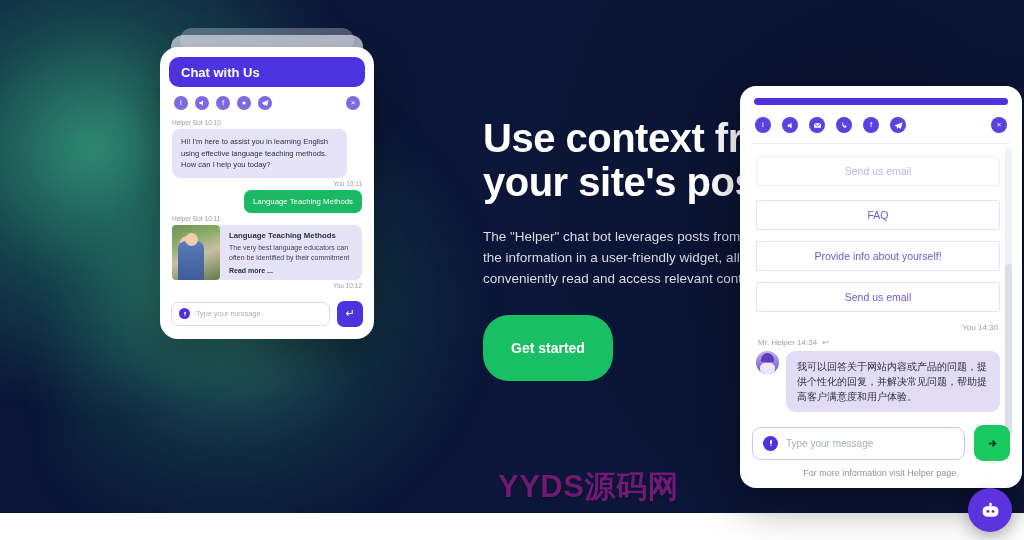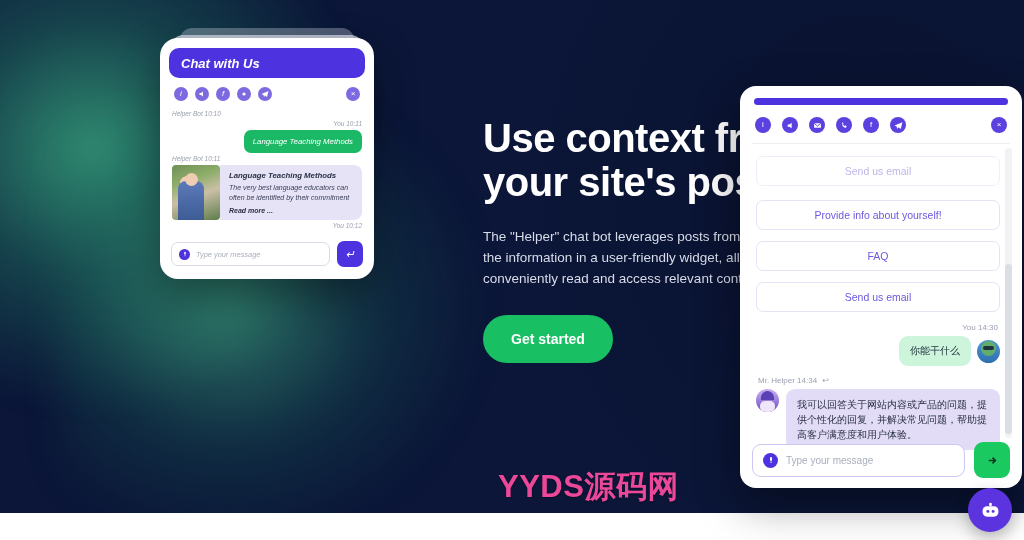--- a/index.html
+++ b/index.html
@@ -39,28 +39,28 @@
   .hero-copy { position:absolute; left:483px; top:116px; width:470px; z-index:3; }
   .hero-title {
     color:#ffffff; font-size:40px; line-height:44px; font-weight:bold;
     letter-spacing:-0.5px; white-space:nowrap;
   }
   .hero-sub {
     margin-top:22px; color:#d8dce8; font-size:13.5px; line-height:21px; width:420px;
   }
   .get-started {
     margin-top:26px; display:inline-block; background:#19c063; color:#fff;
-    font-size:14px; font-weight:bold; padding:16px 28px; border-radius:26px;
+    font-size:14px; font-weight:bold; padding:25px 28px; border-radius:26px;
     border:none; cursor:pointer;
   }
 
   
   .watermark {
     position:absolute; left:498px; top:466px; z-index:6;
-    color:#ec4899; font-size:31px; font-weight:bold; letter-spacing:0.5px;
+    color:#701a75; font-size:31px; font-weight:bold; letter-spacing:0.5px;
     text-shadow:0 1px 2px rgba(0,0,0,.35);
   }
 
   
   .icon-circ {
     width:14px; height:14px; border-radius:50%; background:#7d6ae0;
     display:flex; align-items:center; justify-content:center;
     color:#fff; font-size:8px; line-height:1; cursor:pointer; flex:none;
   }
   .icon-circ svg { width:8px; height:8px; fill:#fff; }
@@ -69,24 +69,23 @@
   .left-stack { position:absolute; left:160px; top:28px; width:214px; z-index:4; }
   .stack-l3 {
     position:absolute; left:20px; top:0; width:174px; height:24px;
     background:rgba(190,196,212,.38); border-radius:14px;
   }
   .stack-l2 {
     position:absolute; left:11px; top:7px; width:192px; height:24px;
     background:rgba(220,224,236,.72); border-radius:14px;
   }
   .left-widget {
-    position:absolute; left:0; top:10px; width:214px;
+    position:absolute; left:0; top:19px; width:214px;
     background:#ffffff; border-radius:18px; padding:10px 9px 12px;
     box-shadow:0 18px 40px rgba(0,0,0,.35);
-    font-style:italic;
   }
   .lw-header {
     background:#4c33df; border-radius:10px; height:30px;
     display:flex; align-items:center; padding:0 12px;
     color:#fff; font-size:13px; font-weight:bold;
   }
   .lw-icons {
     display:flex; align-items:center; gap:7px; padding:9px 5px 7px;
   }
   .lw-icons .spacer { flex:1; }
@@ -147,21 +146,21 @@
     box-shadow:0 16px 44px rgba(0,0,0,.40); z-index:5;
     padding:10px 12px 0; overflow:hidden;
   }
   .rw-bar { height:7px; border-radius:5px; background:#4c33df; margin:2px 2px 0; }
   .rw-icons { display:flex; align-items:center; gap:11px; padding:12px 3px 10px; border-bottom:1px solid #eceef4; }
   .rw-icons .icon-circ { width:16px; height:16px; background:#5b42e0; }
   .rw-icons .icon-circ svg { width:9px; height:9px; }
   .rw-icons .spacer { flex:1; }
   .rw-scroll { position:relative; height:300px; padding:12px 10px 0 4px; }
   .opt-btn {
-    display:block; width:100%; border:1px solid #e4e3f6; border-radius:7px;
+    display:block; width:100%; border:1px solid #e4e3f6; border-radius:2px;
     background:#fff; color:#6b5ae0; font-size:10.5px; text-align:center;
     padding:8px 5px; margin-bottom:11px; cursor:pointer; font-family:"Liberation Sans", sans-serif;
   }
   .opt-btn.faded { color:#bdb6ea; border-color:#eeedf9; margin-bottom:14px; }
   .rw-meta { font-size:8px; color:#9aa0ae; text-align:right; margin:6px 2px 4px; }
   .rw-meta.left { text-align:left; display:flex; align-items:center; gap:5px; }
   .rw-user-row { display:flex; justify-content:flex-end; align-items:center; gap:6px; margin-bottom:10px; }
   .bubble-user-cn {
     background:#ccf5dc; color:#1d2b3a; font-size:10px; border-radius:9px; padding:8px 11px;
   }
@@ -275,20 +274,21 @@
           <svg viewBox="0 0 16 16">
               <path d="M1 8l14-6-3 12-4-3-2 3-1-4z"></path>
             </svg>
         </span>
         <span class="spacer"></span>
         <span class="icon-circ">×</span>
       </div>
 
       <div class="lw-body">
         <div class="msg-meta">Helper Bot 10:10</div>
+        <div class="bubble-bot">Hi! I'm here to assist you in learning English using effective language teaching methods. How can I help you today?</div>
 
         <div class="msg-meta right">You 10:11</div>
         <div class="right-row">
           <div class="bubble-user">Language Teaching Methods</div>
         </div>
 
         <div class="msg-meta">Helper Bot 10:11</div>
         <div class="card-msg">
           <div class="card-thumb"></div>
           <div class="card-body">
@@ -342,29 +342,25 @@
         <svg viewBox="0 0 16 16">
             <path d="M1 8l14-6-3 12-4-3-2 3-1-4z"></path>
           </svg>
       </span>
       <span class="spacer"></span>
       <span class="icon-circ">×</span>
     </div>
 
     <div class="rw-scroll">
       <button class="opt-btn faded">Send us email</button>
+      <button class="opt-btn">FAQ</button>
       <button class="opt-btn">Provide info about yourself!</button>
-      <button class="opt-btn">FAQ</button>
       <button class="opt-btn">Send us email</button>
 
       <div class="rw-meta">You 14:30</div>
-      <div class="rw-user-row">
-        <div class="bubble-user-cn">你能干什么</div>
-        <div class="avatar user"></div>
-      </div>
 
       <div class="rw-meta left">
         <span>Mr. Helper 14:34</span>
         <span>↩</span>
       </div>
       <div class="rw-bot-row">
         <div class="avatar bot"></div>
         <div class="bubble-bot-cn">我可以回答关于网站内容或产品的问题，提供个性化的回复，并解决常见问题，帮助提高客户满意度和用户体验。</div>
       </div>
 
@@ -383,20 +379,21 @@
           </span>
           <span>Type your message</span>
         </div>
         <div class="rw-send">
           <svg viewBox="0 0 16 16">
               <circle cx="8" cy="8" r="7" fill="none"></circle>
               <path d="M4 8h7M8 5l3 3-3 3" stroke="#0d3a20" stroke-width="1.8" fill="none"></path>
             </svg>
         </div>
       </div>
+      <div class="rw-footnote">For more information visit Helper page.</div>
     </div>
   </div>
 
   <div class="fab">
     <svg viewBox="0 0 24 24">
       <rect x="3" y="7" width="18" height="12" rx="5" fill="#fff"></rect>
       <circle cx="9" cy="13" r="1.7" fill="#5b34e0"></circle>
       <circle cx="15" cy="13" r="1.7" fill="#5b34e0"></circle>
       <rect x="10.5" y="3" width="3" height="4" rx="1.4" fill="#fff"></rect>
     </svg>

